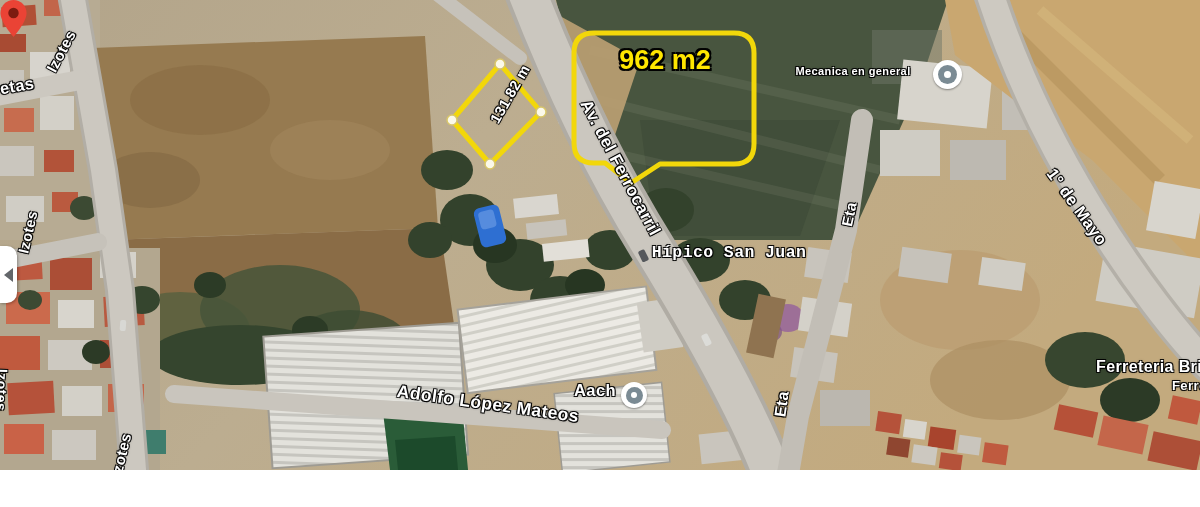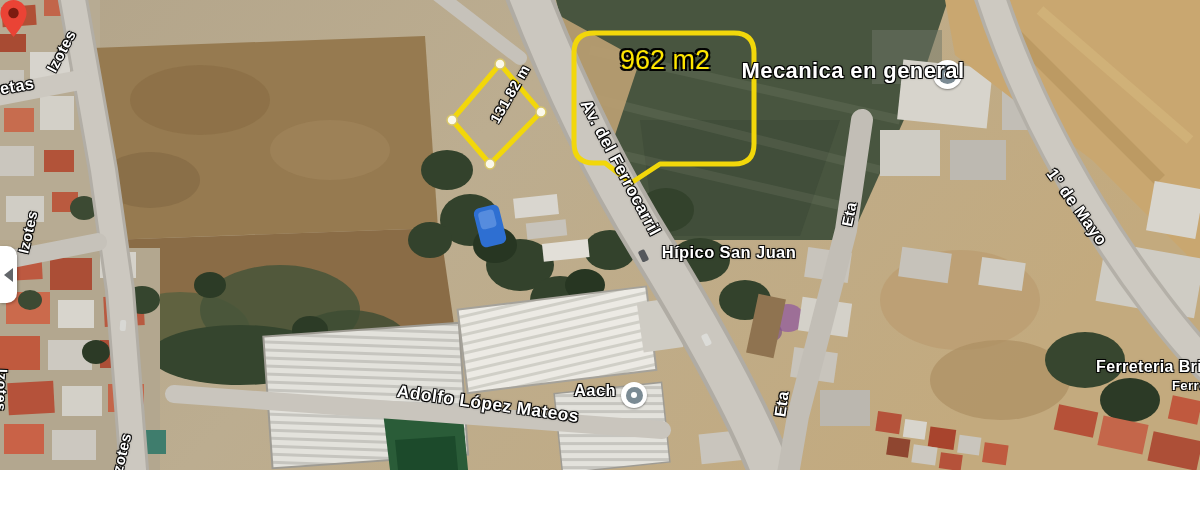--- a/index.html
+++ b/index.html
@@ -16,31 +16,31 @@
   .l-ferro{left:620px;top:168px;font-size:17px;transform:translate(-50%,-50%) rotate(62deg);}
   .l-adolfo{left:488px;top:404px;font-size:17.5px;transform:translate(-50%,-50%) rotate(8deg);}
   .l-izotes-top{left:61px;top:51px;font-size:15px;transform:translate(-50%,-50%) rotate(-62deg);}
   .l-etas{left:17px;top:86px;font-size:16.5px;transform:translate(-50%,-50%) rotate(-10deg);}
   .l-izotes-mid{left:28px;top:232px;font-size:14.5px;transform:translate(-50%,-50%) rotate(-77deg);}
   .l-izotes-edge{left:2px;top:390px;font-size:14px;transform:translate(-50%,-50%) rotate(92deg);}
   .l-izotes-bot{left:121px;top:455px;font-size:15px;transform:translate(-50%,-50%) rotate(-77deg);}
   .l-eta-n{left:849px;top:214px;font-size:15px;transform:translate(-50%,-50%) rotate(-78deg);}
   .l-eta-s{left:782px;top:404px;font-size:16px;transform:translate(-50%,-50%) rotate(-82deg);}
   .l-mayo{left:1077px;top:207px;font-size:16.5px;transform:translate(-50%,-50%) rotate(54deg);}
-  .l-hipico{left:729px;top:252px;font-size:16.5px;transform:translate(-50%,-50%);}
-  .l-mecanica{left:853px;top:71px;font-size:22px;transform:translate(-50%,-50%);}
+  .l-hipico{left:729px;top:252px;font-size:16.5px;transform:translate(-50%,-50%);font-family:Liberation Mono, monospace;}
+  .l-mecanica{left:853px;top:71px;font-size:11px;transform:translate(-50%,-50%);}
   .l-aach{left:595px;top:390px;font-size:16.5px;transform:translate(-50%,-50%);}
   .l-ferreteria{left:1096px;top:358px;font-size:16px;}
   .l-ferre2{left:1172px;top:378px;font-size:13px;}
 
   
   .l-measure{left:510px;top:94px;font-size:14.5px;transform:translate(-50%,-50%) rotate(-60deg);}
 
   
-  .callout-text{position:absolute;color:#ffe600;font-weight:400;white-space:nowrap;
+  .callout-text{position:absolute;color:#ffe600;font-weight:700;white-space:nowrap;
         text-shadow:-2px -2px 0 #000,2px -2px 0 #000,-2px 2px 0 #000,2px 2px 0 #000,0 0 2px #000;
         transform:translate(-50%,0);}
   .c-area{left:665px;top:45px;font-size:27px;}
   .c-frente{left:665px;top:84px;font-size:27px;}
 
   
   .poi-circle{position:absolute;border-radius:50%;background:#fff;
         box-shadow:0 1px 2px rgba(0,0,0,.4);display:flex;align-items:center;justify-content:center;}
   .poi-inner{border-radius:50%;background:#7b8b94;display:flex;align-items:center;justify-content:center;}
   .poi-dot{border-radius:50%;background:#fff;}

